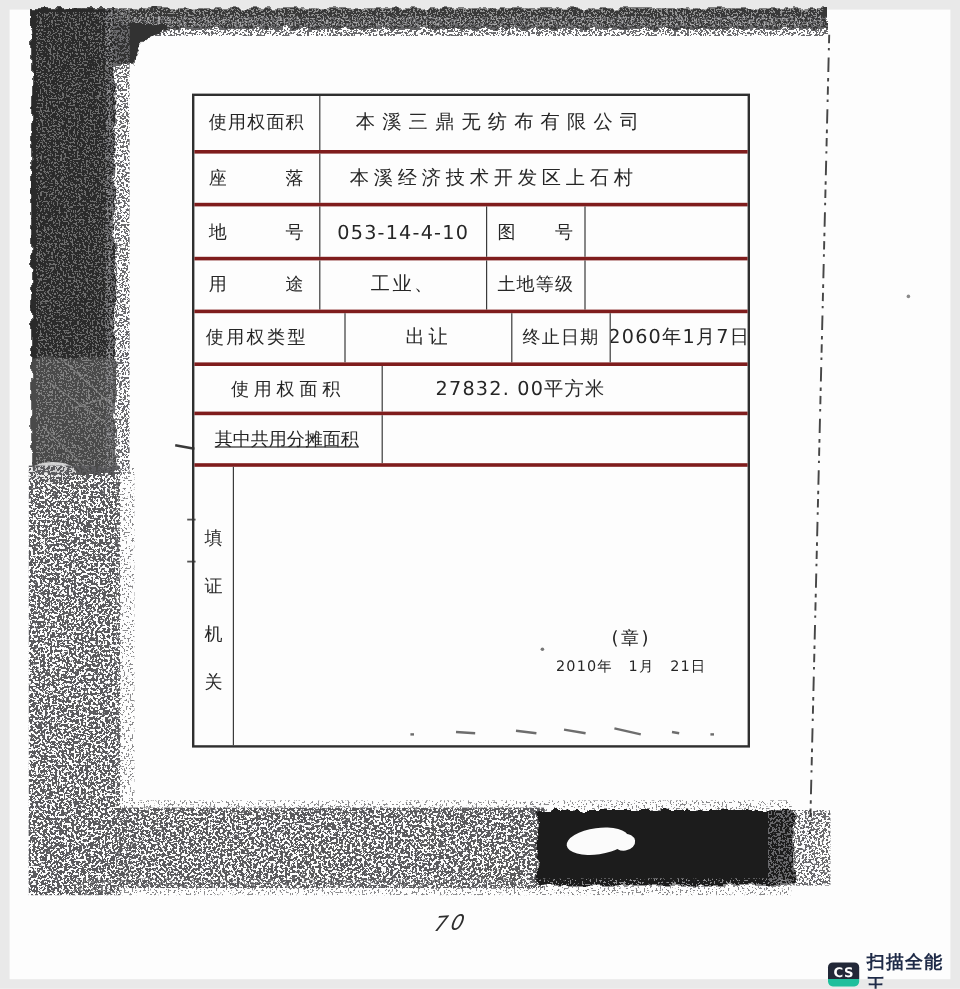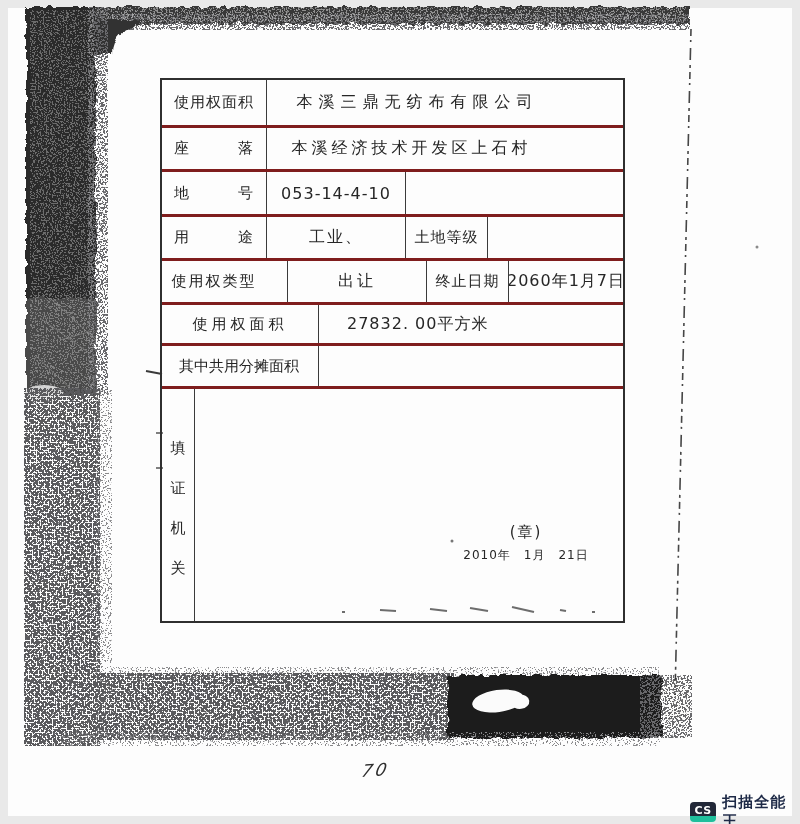--- a/index.html
+++ b/index.html
@@ -34,22 +34,22 @@
   .w-lbl{width:104px;flex:0 0 auto;}
   .w-val{width:139px;flex:0 0 auto;}
   .w-lbl2{width:82px;flex:0 0 auto;}
   .w-wide-lbl{width:156px;flex:0 0 auto;}
   .grow{flex:1 1 auto;}
   .lbl{font-size:15px;letter-spacing:1px;}
   .val{font-size:16px;}
   .ls1{letter-spacing:1px;} .ls2{letter-spacing:2px;} .ls3{letter-spacing:3px;margin-left:21px;}
   .ls4{letter-spacing:4px;} .ls6{letter-spacing:6px;}
   .pr40{padding-right:55px;} .pr45{padding-right:67px;}
-  .left-pad{justify-content:flex-start;padding-left:17px;letter-spacing:0;}
-  .area-val{justify-content:flex-start;padding-left:28px;letter-spacing:1px;}
+  .left-pad{justify-content:flex-start;padding-left:17px;letter-spacing:0;text-decoration:underline;}
+  .area-val{justify-content:flex-start;padding-left:44px;letter-spacing:1px;}
 
   
   .iss-label{
     width:32px;flex:0 0 auto;flex-direction:column;justify-content:flex-start;
     padding-top:50px;gap:21px;font-size:15px;
   }
   .iss-body{flex:1 1 auto;position:relative;}
   .stamp{
     position:absolute;left:238px;top:134px;width:186px;text-align:center;
   }
@@ -170,20 +170,21 @@
     </div>
 
     <div class="row h46">
       <div class="cell w-lbl lbl">座　　　落</div>
       <div class="cell grow val ls4 pr45">本溪经济技术开发区上石村</div>
     </div>
 
     <div class="row h47">
       <div class="cell w-lbl lbl">地　　　号</div>
       <div class="cell w-val val ls1">053-14-4-10</div>
+      <div class="cell w-lbl2 lbl">图　　号</div>
       <div class="cell grow val"></div>
     </div>
 
     <div class="row h46">
       <div class="cell w-lbl lbl">用　　　途</div>
       <div class="cell w-val val ls2">工业、</div>
       <div class="cell w-lbl2 lbl">土地等级</div>
       <div class="cell grow val"></div>
     </div>
 

